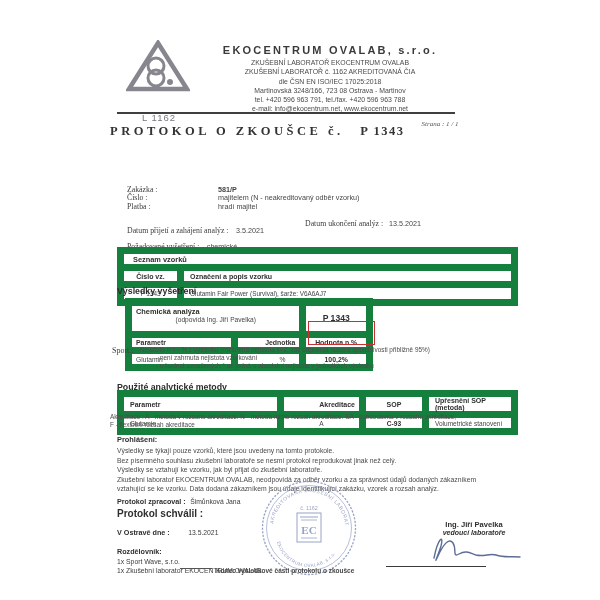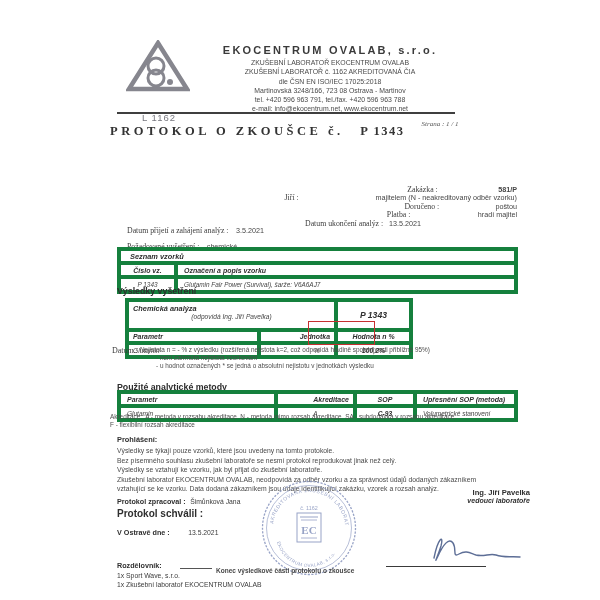--- a/index.html
+++ b/index.html
@@ -15,24 +15,24 @@
   .head-line{font-size:6.9px;line-height:9.3px;color:#4a4a4a;}
   .logo-label{font-size:9.5px;color:#77777f;text-align:center;margin-top:16px;letter-spacing:1px;}
   .rule{background:#3f3f3f;height:2px;}
 
   .title{font-family:"Liberation Serif",serif;font-weight:bold;font-size:12.5px;letter-spacing:3.5px;color:#333;text-align:left;}
   .strana{font-family:"Liberation Serif",serif;font-style:italic;font-size:7px;color:#555;}
 
   .lblrow{display:flex;align-items:baseline;}
   .lbl{font-family:"Liberation Serif",serif;font-size:7.8px;color:#3c3c3c;}
   .val{font-size:7.2px;color:#454545;}
-  .row8{line-height:8.3px;justify-content:flex-end;}
+  .row8{line-height:8.3px;}
 
   table{border-collapse:collapse;}
-  td,th{border:4px solid #15803d;padding:0 4px;font-size:6.8px;color:#444;vertical-align:middle;font-style:italic;}
+  td,th{border:7px solid #15803d;padding:0 4px;font-size:6.8px;color:#444;vertical-align:middle;}
   .h85{font-size:8.8px;font-weight:bold;color:#2d2d2d;}
   .small{font-size:6.4px;line-height:8.2px;color:#4c4c4c;}
 
   .redbox{position:absolute;border:1.6px solid #c53030;pointer-events:none;}
 
   .sig-line{background:#3a3a3a;height:1px;}
   .dashline{display:inline-block;width:32px;border-top:1px solid #555;vertical-align:middle;margin-right:4px;}
   .endnote{font-size:6.5px;font-weight:bold;color:#474747;}
 </style>
 </head>
@@ -71,26 +71,22 @@
     <span style="letter-spacing:1.5px;margin-left:10px;">P 1343</span>
   </div>
 
 
   <div class="abs" style="left:127px;top:186px;width:390px;">
     <div class="lblrow row8">
         <span class="lbl" style="width:91px;">Zakázka :</span>
         <span class="val b">581/P</span>
       </div>
     <div class="lblrow row8">
-        <span class="lbl" style="width:91px;">Jiří :</span>
+        <span class="lbl" style="width:91px;">Číslo :</span>
         <span class="val">majitelem (N - neakreditovaný odběr vzorku)</span>
-      </div>
-    <div class="lblrow row8">
-        <span class="lbl" style="width:91px;">Doručeno :</span>
-        <span class="val">poštou</span>
       </div>
     <div class="lblrow row8">
         <span class="lbl" style="width:91px;">Platba :</span>
         <span class="val">hradí majitel</span>
       </div>
   </div>
 
   <div class="abs" style="left:127px;top:219px;width:390px;">
     <span class="lbl">Datum přijetí a zahájení analýz :</span>
     <span class="val" style="margin-left:3px;">3.5.2021</span>
@@ -115,21 +111,21 @@
     <tr>
       <td style="text-align:center;font-size:6.4px;height:11px;">P 1343</td>
       <td style="font-size:6.4px;padding-left:6px;">Glutamin Fair Power (Survival), šarže: V6A6AJ7</td>
     </tr>
   </tbody>
     </table>
 
   <div class="abs h85" style="left:117px;top:286px;">Výsledky vyšetření</div>
 
   <div class="abs" style="left:125px;top:298px;width:252px;">
-    <table style="width:288px;">
+    <table style="width:248px;">
       <tbody>
           <tr>
         <td colspan="2" style="width:185px;height:24px;vertical-align:top;padding-top:2px;">
           <div class="b" style="font-size:7.4px;">Chemická analýza</div>
           <div style="font-size:6.6px;text-align:center;">(odpovídá  Ing. Jiří Pavelka)</div>
         </td>
         <td class="b" style="width:63px;text-align:center;font-size:8.6px;">P 1343</td>
       </tr>
       <tr>
         <td class="b" style="width:120px;font-size:6.9px;height:9px;">Parametr</td>
@@ -140,21 +136,21 @@
         <td style="font-size:6.7px;height:10px;">Glutamin</td>
         <td style="font-size:6.7px;text-align:right;padding-right:14px;">%</td>
         <td class="b" style="font-size:6.9px;text-align:center;">100,2%</td>
       </tr>
     </tbody>
       </table>
     <div class="redbox" style="left:183px;top:23px;width:65px;height:22px;"></div>
   </div>
 
   <div class="abs" style="left:112px;top:346px;display:flex;">
-    <div class="serif" style="font-size:8px;color:#3c3c3c;width:28px;">Datum.:</div>
+    <div class="serif" style="font-size:8px;color:#3c3c3c;width:28px;">Sport.:</div>
     <div>
       <div class="small">Nejistota n =  - % z výsledku (rozšířená nejistota k=2, což odpovídá hladině spolehlivosti přibližně 95%)</div>
       <div class="small" style="margin-left:16px;">- není zahrnuta nejistota vzorkování</div>
       <div class="small" style="margin-left:16px;">- u hodnot označených * se jedná o absolutní nejistotu v jednotkách výsledku</div>
     </div>
   </div>
 
   <div class="abs h85" style="left:117px;top:382px;">Použité analytické metody</div>
 
   <table class="abs" style="left:117px;top:390px;width:401px;">
@@ -214,32 +210,32 @@
       <span class="b" style="font-size:7.2px;">Protokol zpracoval :</span>
       <span style="font-size:6.8px;">Šimůnková Jana</span>
     </div>
     <div style="line-height:10px;">
       <span class="b" style="font-size:10px;margin-top:17px;">Protokol schválil :</span>
     </div>
     <div style="margin-top:6px;line-height:10px;">
       <span class="b" style="font-size:7.2px;">V Ostravě dne :</span>
       <span style="font-size:6.8px;margin-left:14px;">13.5.2021</span>
     </div>
-    <div style="margin-top:23px;line-height:9.5px;">
+    <div style="margin-top:9px;line-height:9.5px;">
       <div class="b" style="font-size:7.2px;">Rozdělovník:</div>
       <div style="font-size:6.8px;">1x   Sport Wave, s.r.o.</div>
       <div style="font-size:6.8px;">1x   Zkušební laboratoř EKOCENTRUM OVALAB</div>
     </div>
   </div>
 
   <div class="abs" style="left:180px;top:559px;z-index:2;white-space:nowrap;">
     <span class="dashline"></span><span class="endnote">Konec výsledkové části protokolu o zkoušce</span>
   </div>
 
-  <div class="abs" style="left:418px;top:488px;width:112px;text-align:right;z-index:2;">
+  <div class="abs" style="left:418px;top:520px;width:112px;text-align:center;z-index:2;">
     <div class="b" style="font-size:7.6px;">Ing. Jiří Pavelka</div>
     <div class="b it" style="font-size:7px;">vedoucí laboratoře</div>
   </div>
 
   <div class="abs" style="left:428px;top:528px;z-index:2;">
     <svg width="96" height="40" viewBox="0 0 96 40">
       <path d="M6,30 C10,10 16,6 13,18 C10,28 5,38 10,28 C15,17 21,9 25,15 C29,21 24,30 31,26 C38,22 42,25 48,27 C56,29 62,25 68,27 C76,30 84,28 92,29" fill="none" stroke="#5d6e96" stroke-width="1.4" stroke-linecap="round"></path>
     </svg>
   </div>
   <div class="abs sig-line" style="left:386px;top:566px;width:100px;z-index:2;"></div>

